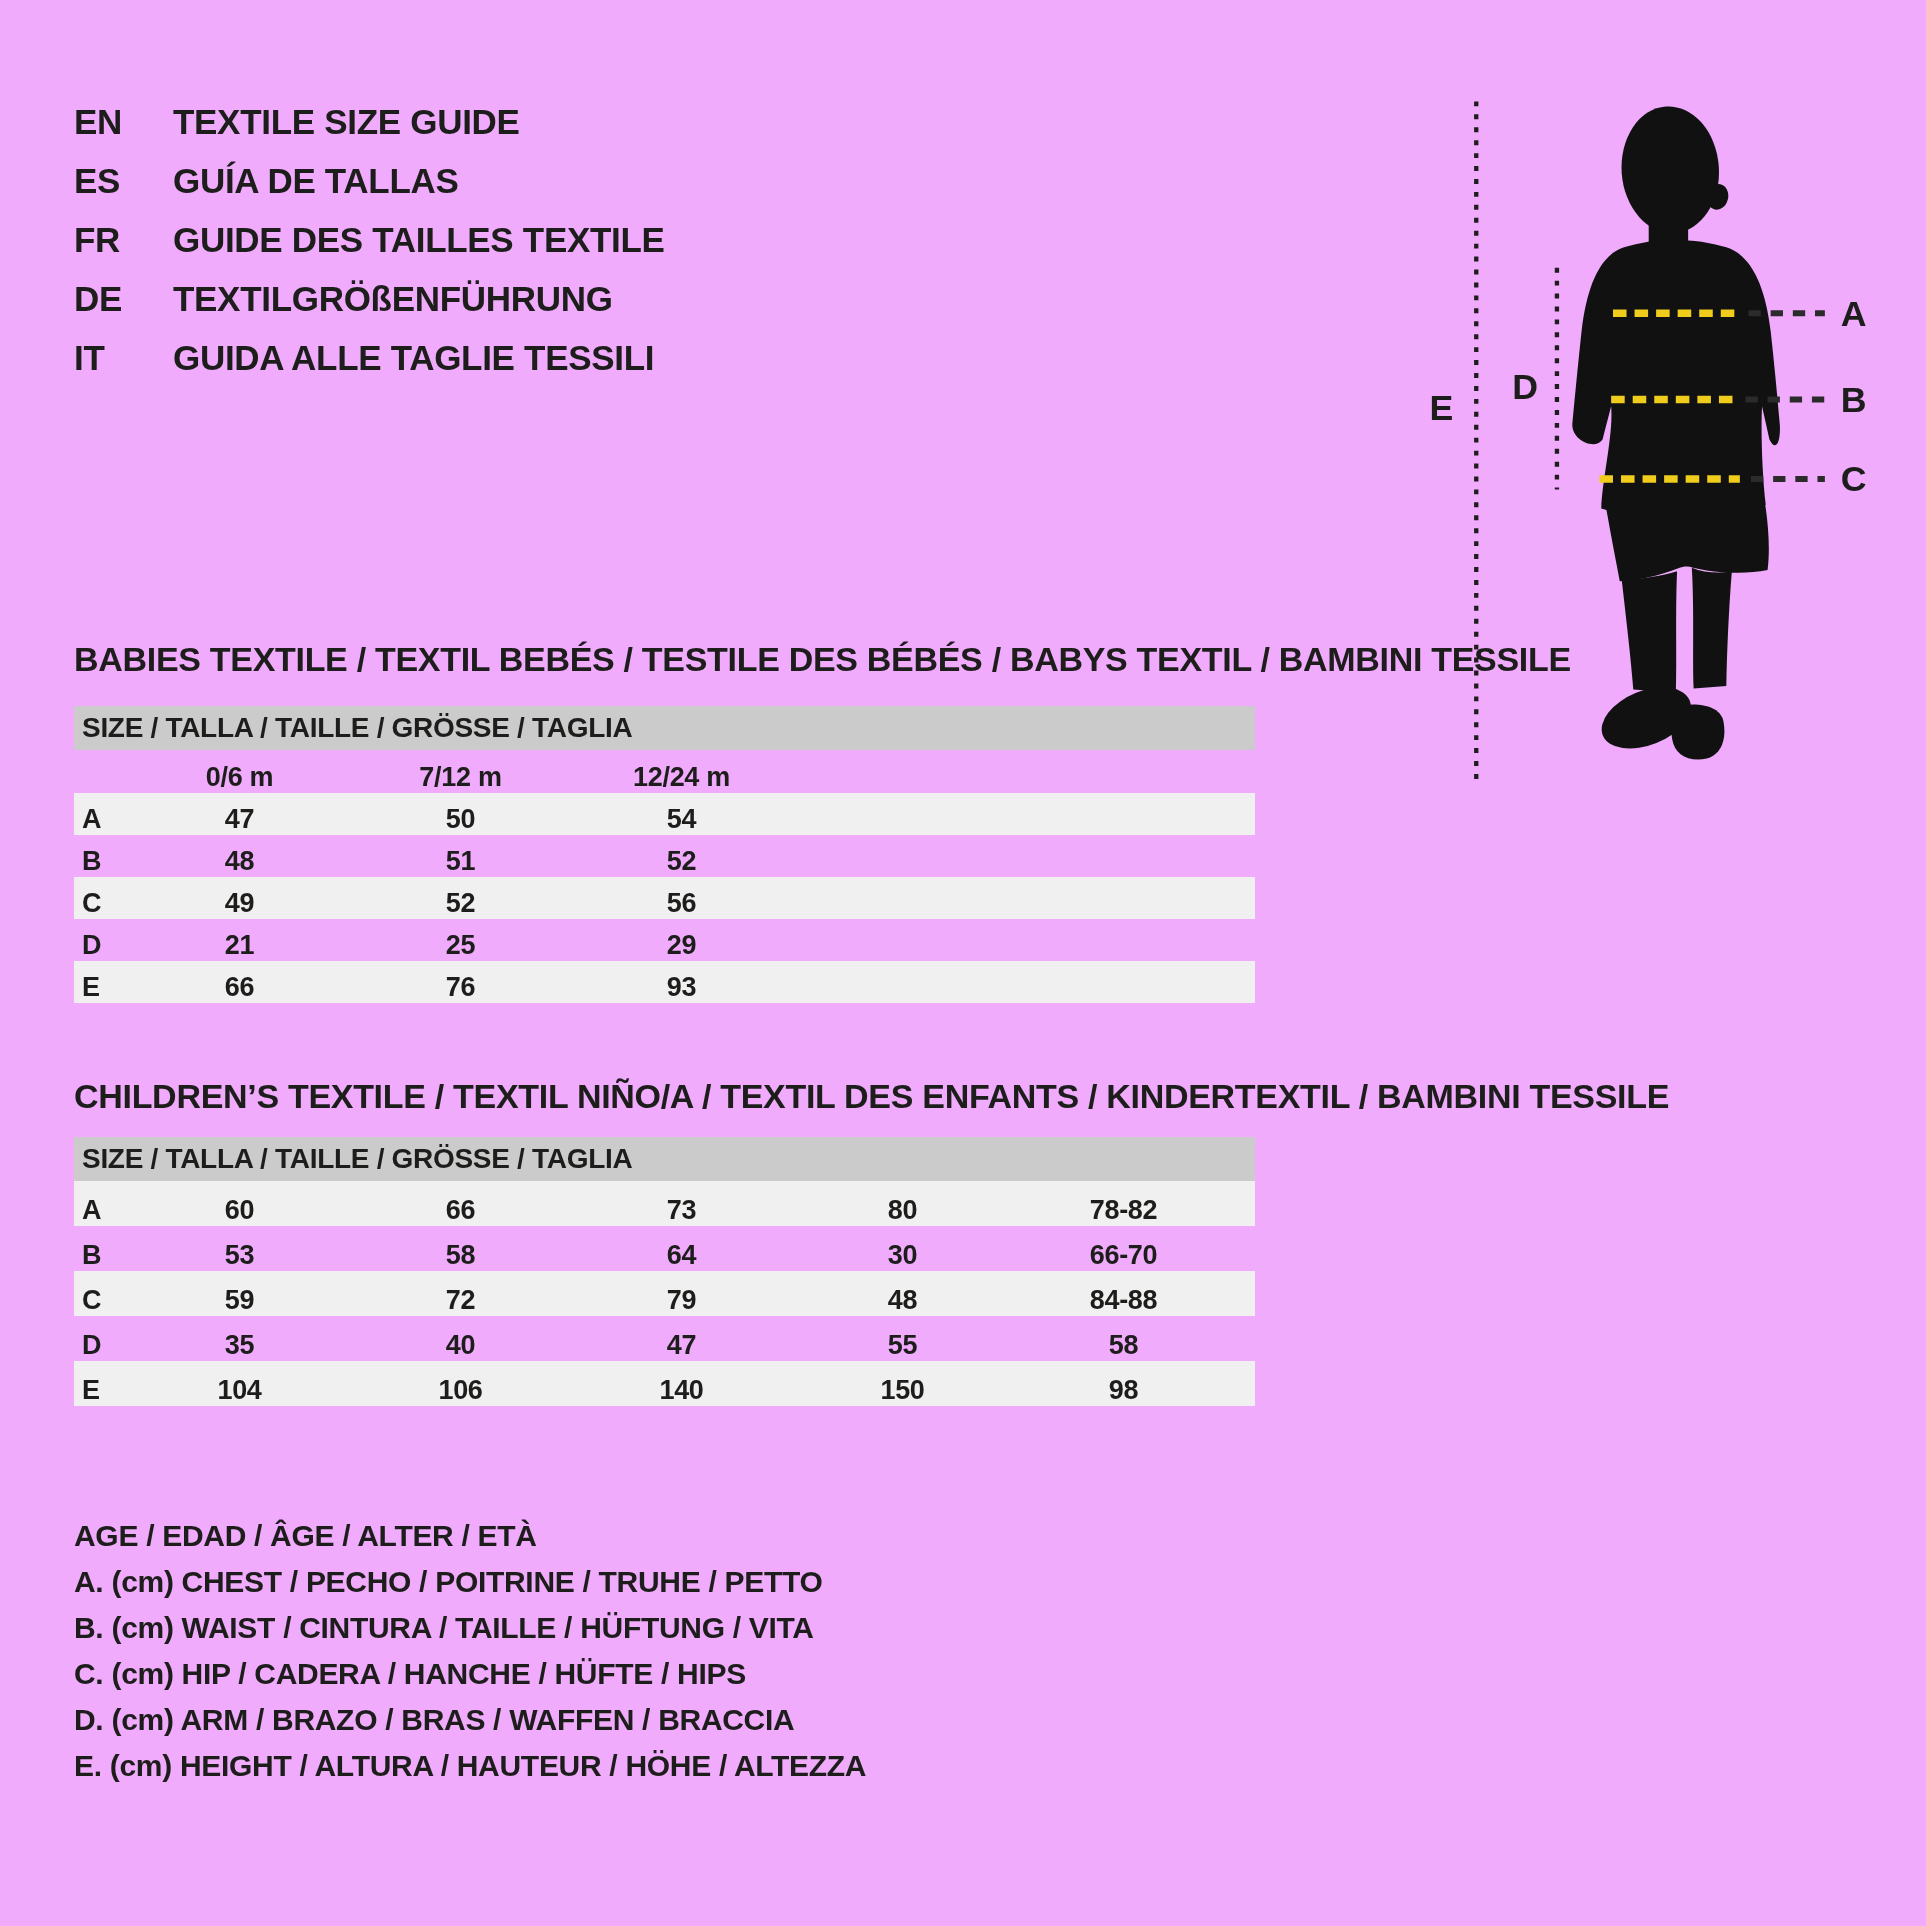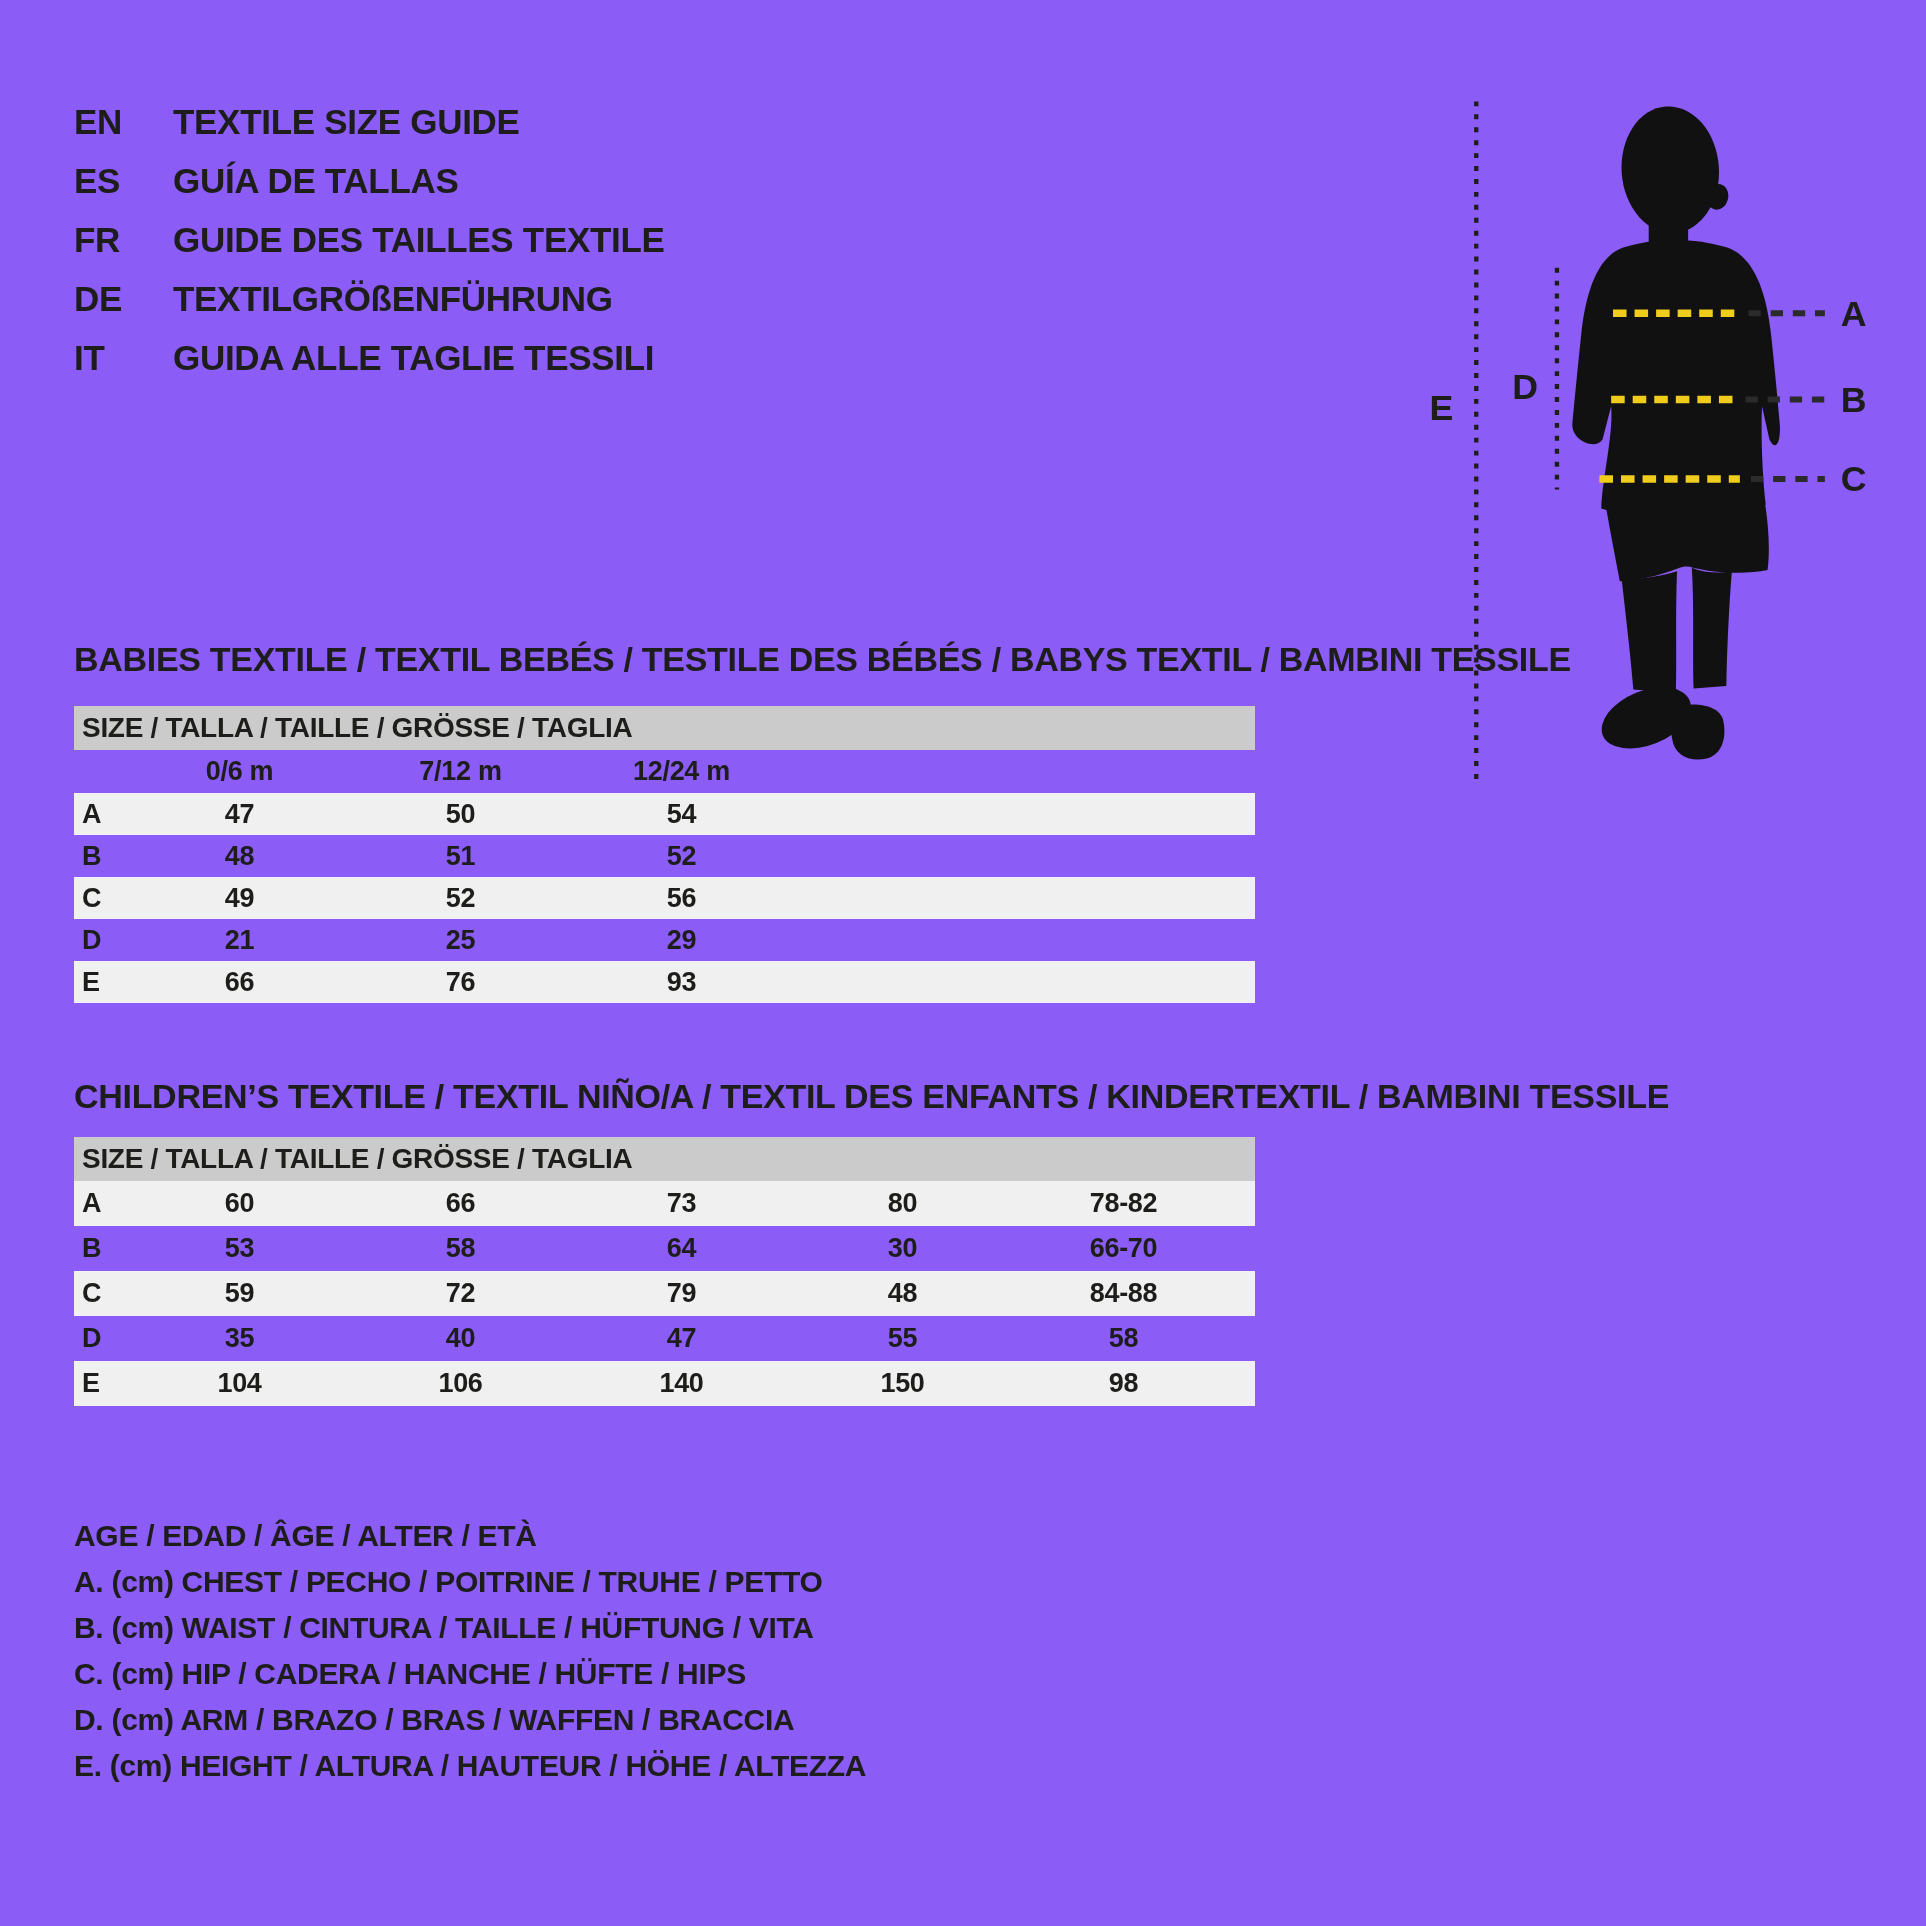--- a/index.html
+++ b/index.html
@@ -6,42 +6,42 @@
     --ink:#1D1D1B;
     --silhouette:#111111;
     --accent-yellow:#F0CC1C;
     --header-band:#CBCBCB;
     --row-shade:#F0F0F0;
     --dash-dark:#2B2B2B;
   }
   html,body{margin:0;padding:0;background:#ffffff;}
   body{width:1926px;height:1926px;}
   .canvas{
-    position:relative;width:1926px;height:1926px;background:#8b5cf6;
+    position:relative;width:1926px;height:1926px;background:#f0abfc;
     font-family:"Liberation Sans","DejaVu Sans",sans-serif;
     font-stretch:condensed;
     letter-spacing:-0.3px;
     color:var(--ink);
     overflow:hidden;
   }
   
   .lang-block{position:absolute;left:74px;top:92px;}
   .lang-row{display:flex;height:59px;align-items:center;font-size:35px;font-weight:700;white-space:nowrap;}
   .lang-code{width:99px;flex:0 0 99px;}
   
   .section-heading{position:absolute;left:74px;font-size:34px;font-weight:700;white-space:nowrap;line-height:37px;}
   #babies-heading{top:641px;}
   #children-heading{top:1078px;}
   
   .size-table{position:absolute;left:74px;width:1181px;font-weight:700;}
   #babies-table{top:706px;}
   #children-table{top:1137px;}
   .band{height:44px;background:var(--header-band);display:flex;align-items:center;
         font-size:28px;padding-left:8px;box-sizing:border-box;white-space:nowrap;}
-  .trow{display:flex;align-items:center;height:42px;}
+  .trow{display:flex;align-items:flex-end;height:42px;}
   #children-table .trow{height:45px;}
   .colhead{height:43px;background:transparent;}
   #children-table .colhead{height:44px;}
   .shaded{background:var(--row-shade);}
   .rl{width:55px;flex:0 0 55px;padding-left:8px;box-sizing:border-box;font-size:27px;}
   .cell{width:221px;flex:0 0 221px;text-align:center;font-size:27px;}
   
   .legend{position:absolute;left:74px;top:1513px;}
   .legend-line{height:46px;display:flex;align-items:center;font-size:30px;font-weight:700;white-space:nowrap;}
   

